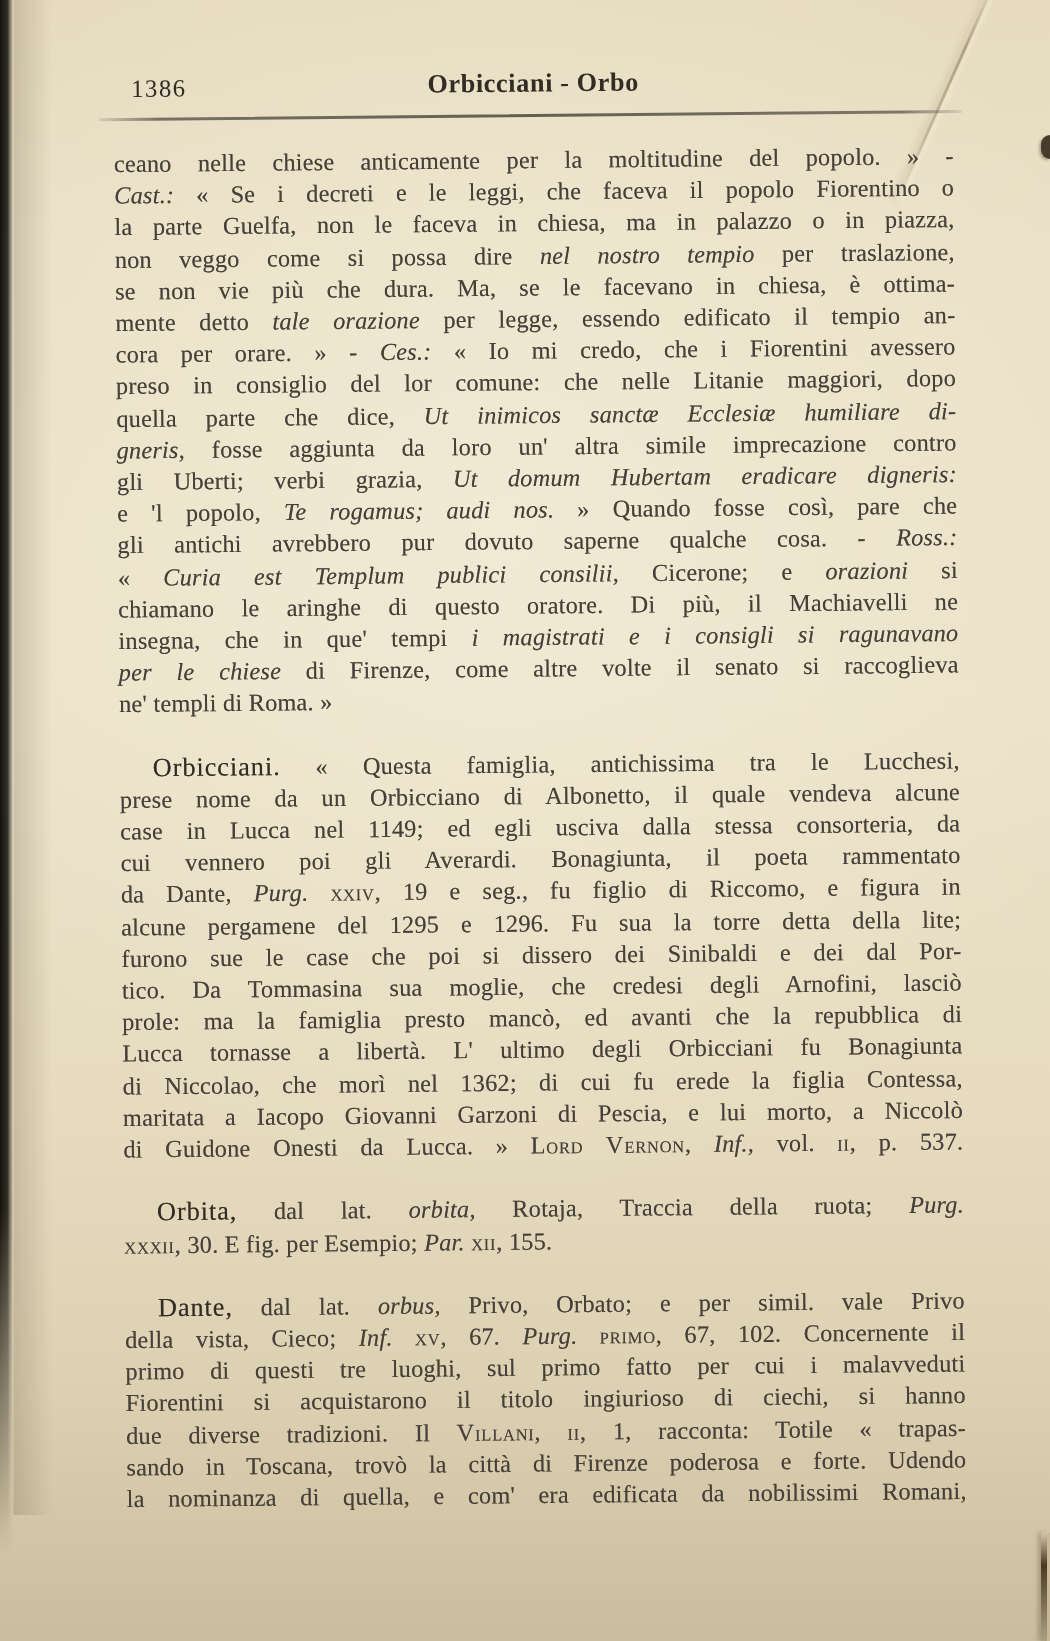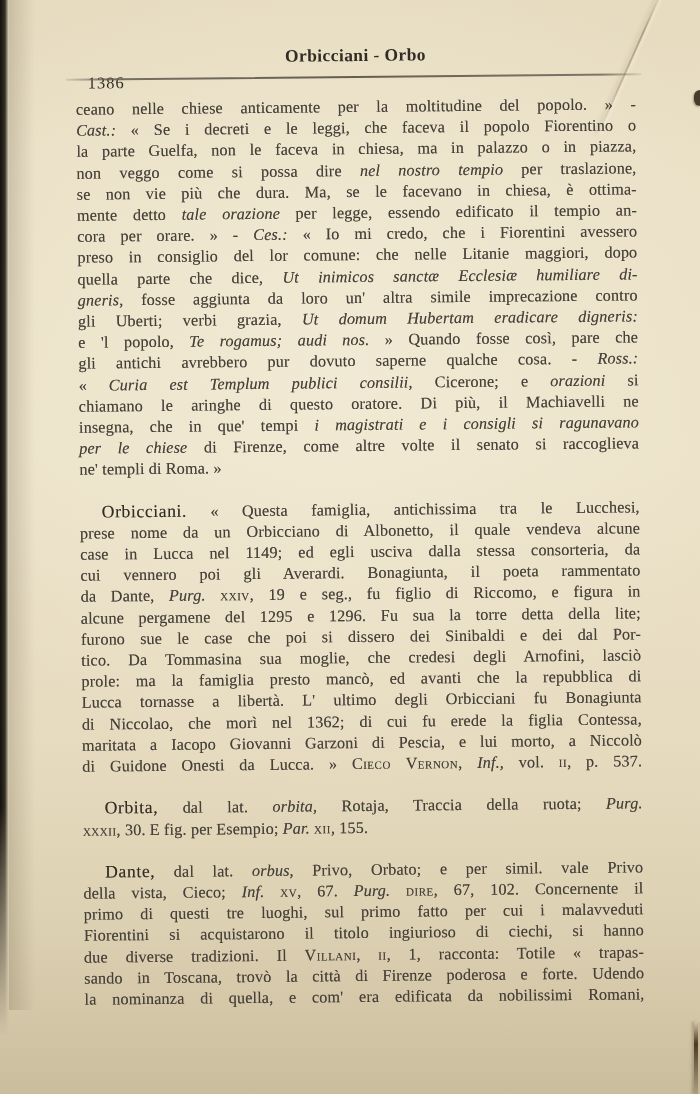--- a/index.html
+++ b/index.html
@@ -45,21 +45,20 @@
   }
   .sheet{
     position:absolute;left:80px;top:45px;width:560px;height:975px;
     transform:rotate(-0.55deg);
     color:var(--ink,#46403a);
   }
   .running-head{position:relative;height:24px;}
   .page-number{
     position:absolute;left:12px;top:2px;font-size:16.5px;letter-spacing:1px;
     color:var(--ink-strong,#3b352c);
-    margin-top:24px;
   }
   .head-title{
     position:absolute;left:0;right:0;top:0;text-align:center;
     font-weight:bold;font-size:17.5px;letter-spacing:0.4px;
     color:var(--ink-strong,#322c25);
   }
   .head-rule{
     position:absolute;left:-10px;right:-6px;top:31px;height:2px;border-radius:2px;
     background:linear-gradient(90deg,rgba(111,104,92,0.15),rgba(100,93,82,0.85) 7%,rgba(85,79,69,0.9) 50%,rgba(100,93,82,0.8) 93%,rgba(111,104,92,0.12));
   }
@@ -119,29 +118,29 @@
         <div class="line"><span>case in Lucca nel 1149; ed egli usciva dalla stessa consorteria, da</span></div>
         <div class="line"><span>cui vennero poi gli Averardi. Bonagiunta, il poeta rammentato</span></div>
         <div class="line"><span>da Dante, </span><span class="s-i">Purg.</span><span> </span><span class="s-sc">xxiv</span><span>, 19 e seg., fu figlio di Riccomo, e figura in</span></div>
         <div class="line"><span>alcune pergamene del 1295 e 1296. Fu sua la torre detta della lite;</span></div>
         <div class="line"><span>furono sue le case che poi si dissero dei Sinibaldi e dei dal Por-</span></div>
         <div class="line"><span>tico. Da Tommasina sua moglie, che credesi degli Arnofini, lasciò</span></div>
         <div class="line"><span>prole: ma la famiglia presto mancò, ed avanti che la repubblica di</span></div>
         <div class="line"><span>Lucca tornasse a libertà. L' ultimo degli Orbicciani fu Bonagiunta</span></div>
         <div class="line"><span>di Niccolao, che morì nel 1362; di cui fu erede la figlia Contessa,</span></div>
         <div class="line"><span>maritata a Iacopo Giovanni Garzoni di Pescia, e lui morto, a Niccolò</span></div>
-        <div class="line"><span>di Guidone Onesti da Lucca. » </span><span class="s-sc">Cieco Vernon</span><span>, </span><span class="s-i">Inf.,</span><span> vol. </span><span class="s-sc">ii</span><span>, p. 537.</span></div>
+        <div class="line"><span>di Guidone Onesti da Lucca. » </span><span class="s-sc">Lord Vernon</span><span>, </span><span class="s-i">Inf.,</span><span> vol. </span><span class="s-sc">ii</span><span>, p. 537.</span></div>
       </div>
       <div class="para">
         <div class="line first"><span class="s-b">Orbita,</span><span> dal lat. </span><span class="s-i">orbita,</span><span> Rotaja, Traccia della ruota; </span><span class="s-i">Purg.</span></div>
         <div class="line lastleft"><span class="s-sc">xxxii</span><span>, 30. E fig. per Esempio; </span><span class="s-i">Par.</span><span> </span><span class="s-sc">xii</span><span>, 155.</span></div>
       </div>
       <div class="para">
         <div class="line first"><span class="s-b">Dante,</span><span> dal lat. </span><span class="s-i">orbus,</span><span> Privo, Orbato; e per simil. vale Privo</span></div>
-        <div class="line"><span>della vista, Cieco; </span><span class="s-i">Inf.</span><span> </span><span class="s-sc">xv</span><span>, 67. </span><span class="s-i">Purg.</span><span> </span><span class="s-sc">dire</span><span>, 67, 102. Concernente il</span></div>
+        <div class="line"><span>della vista, Cieco; </span><span class="s-i">Inf.</span><span> </span><span class="s-sc">xv</span><span>, 67. </span><span class="s-i">Purg.</span><span> </span><span class="s-sc">primo</span><span>, 67, 102. Concernente il</span></div>
         <div class="line"><span>primo di questi tre luoghi, sul primo fatto per cui i malavveduti</span></div>
         <div class="line"><span>Fiorentini si acquistarono il titolo ingiurioso di ciechi, si hanno</span></div>
         <div class="line"><span>due diverse tradizioni. Il </span><span class="s-sc">Villani</span><span>, </span><span class="s-sc">ii</span><span>, 1, racconta: Totile « trapas-</span></div>
         <div class="line"><span>sando in Toscana, trovò la città di Firenze poderosa e forte. Udendo</span></div>
         <div class="line"><span>la nominanza di quella, e com' era edificata da nobilissimi Romani,</span></div>
       </div>
     </div>
 </div>
 
 </body></html>

